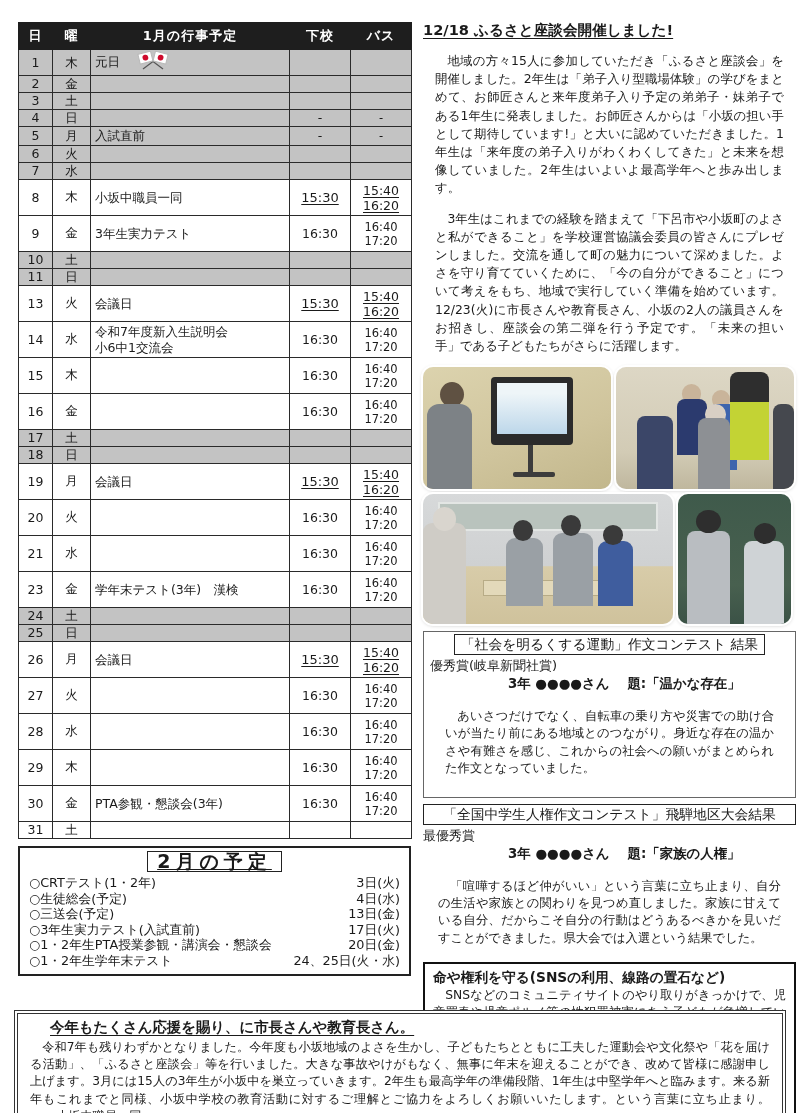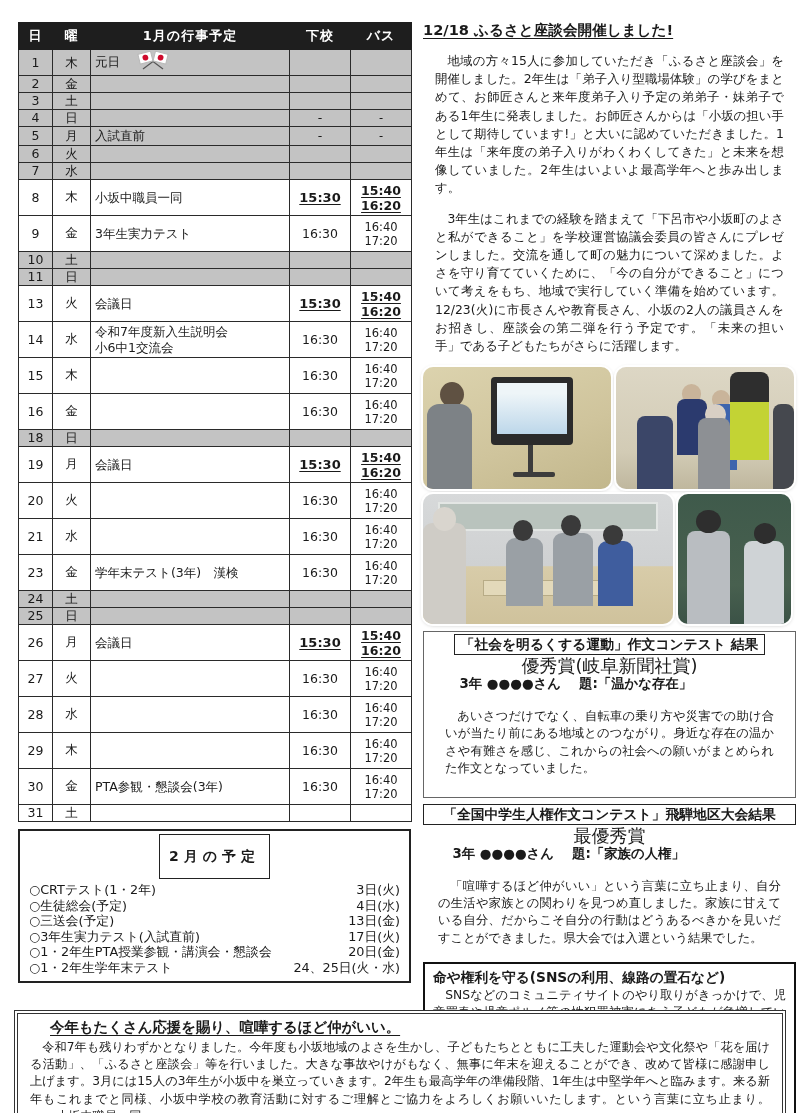--- a/index.html
+++ b/index.html
@@ -20,29 +20,29 @@
   .schedule td {
     border:1.3px solid #2a2a2a; font-size:12.5px; padding:1px 4px;
     vertical-align:middle; background:#fff; overflow:hidden;
   }
   tr.shaded td { background:#c3c3c3; }
   tr.short td { height:17px; line-height:14px; }
   tr.tall  td { height:36px; }
   td.c { text-align:center; }
   .ev-line { display:block; line-height:16px; white-space:nowrap; }
   .bus-line { display:block; font-size:11.5px; line-height:14px; text-align:center; }
-  .hl { font-weight:bold; text-decoration:underline; text-underline-offset:2px; }
+  .hl { font-weight:normal; text-decoration:underline; text-underline-offset:2px; }
   td.time.hl { font-size:13px; }
   .bus-line.hl { font-size:12.5px; line-height:15px; }
   .flags-icon { display:inline-block; margin-left:16px; vertical-align:-4px; }
 
   
   .feb-box { margin-top:7px; border:2px solid #222; padding:3px 9px 6px 9px; background:#fff; }
   .feb-title-row { text-align:center; margin-bottom:3px; }
-  .feb-title { display:inline-block; border:1.5px solid #222; padding:12px 9px; font-weight:bold; font-size:14px; letter-spacing:5px; line-height:19px; }
+  .feb-title { display:inline-block; border:1.5px solid #222; padding:0 9px; font-weight:bold; font-size:19px; letter-spacing:5px; line-height:19px;text-decoration:underline; }
   .feb-item { display:flex; justify-content:space-between; align-items:center; font-size:12.8px; line-height:15.5px; }
   .feb-item .date { white-space:nowrap; }
 
   
   .right-col { position:absolute; left:423px; top:20px; width:373px; }
   .art-title { font-size:14.6px; font-weight:bold; text-decoration:underline; text-underline-offset:3px; line-height:20px; margin:0 0 3px 0; }
   .art-p { font-size:12.4px; line-height:18.2px; text-align:justify; margin:12px; text-indent:1em; }
 
   
   .photos { margin-top:5px; }
@@ -83,24 +83,24 @@
   .ph4 { width:113px; height:130px; background:linear-gradient(#3f5a4b,#48604f 70%,#3b5246 100%); }
   .ph4 .f { position:absolute; border-radius:8px 8px 0 0; background:#b9bdc1; }
   .ph4 .f1 { left:8%; top:28%; width:38%; height:75%; }
   .ph4 .f2 { right:6%; top:36%; width:36%; height:68%; background:#cfd3d6; }
   .ph4 .h { position:absolute; border-radius:50%; background:#2e2e2e; }
   .ph4 .h1 { left:16%; top:12%; width:22%; height:18%; }
   .ph4 .h2 { right:13%; top:22%; width:20%; height:16%; }
 
   
   .contest1 { border:1px solid #666; margin-top:7px; padding:2px 6px 5px 6px; }
-  .boxed-title { display:block; width:fit-content; margin:0 auto 2px auto; border:1.5px solid #222; padding:0 6px; font-weight:bold; font-size:13.8px; line-height:19px; text-align:center; }
+  .boxed-title { display:block; width:fit-content; margin:0 auto 2px auto; border:1.5px solid #222; padding:0 6px; font-weight:normal; font-size:13.8px; line-height:19px; text-align:center; }
   .boxed-title.full { width:100%; }
-  .award { font-size:18px; line-height:17px;text-align:center; }
-  .winner { font-size:13.4px; font-weight:bold; line-height:19px; text-indent:2.2em; }
+  .award { font-size:13px; line-height:17px; }
+  .winner { font-size:13.4px; font-weight:bold; line-height:19px; text-indent:2.2em;text-align:center; }
   .contest-body { font-size:12.3px; line-height:17.2px; text-align:justify; margin:15px; text-indent:1em; }
   .contest2 { margin-top:6px; }
 
   
   .sns-box { border:2.5px solid #111; padding:3px 8px 6px 8px; }
   .sns-title { font-weight:bold; font-size:13.7px; line-height:20px; }
   .sns-body { font-size:12.3px; line-height:17.5px; text-align:justify; margin:0; text-indent:1em; }
 
   
   .greeting { position:absolute; left:14px; top:1010px; width:772px; border:4px double #333; padding:3px 12px 6px 12px; background:#fff; }
@@ -275,20 +275,27 @@
           </tr>
           <tr class="tall">
             <td class="c day">16</td>
             <td class="c wk">金</td>
             <td class="event"></td>
             <td class="c time">16:30</td>
             <td class="c bus">
               <span class="bus-line">16:40</span>
               <span class="bus-line">17:20</span>
             </td>
+          </tr>
+          <tr class="shaded short">
+            <td class="c day">17</td>
+            <td class="c wk">土</td>
+            <td class="event"></td>
+            <td class="c time"></td>
+            <td class="c bus"></td>
           </tr>
           <tr class="shaded short">
             <td class="c day">18</td>
             <td class="c wk">日</td>
             <td class="event"></td>
             <td class="c time"></td>
             <td class="c bus"></td>
           </tr>
           <tr class="tall">
             <td class="c day">19</td>
@@ -511,20 +518,20 @@
       <p class="contest-body">「喧嘩するほど仲がいい」という言葉に立ち止まり、自分の生活や家族との関わりを見つめ直しました。家族に甘えている自分、だからこそ自分の行動はどうあるべきかを見いだすことができました。県大会では入選という結果でした。</p>
     </div>
 
     <div class="sns-box">
       <div class="sns-title">命や権利を守る(SNSの利用、線路の置石など)</div>
       <p class="sns-body">SNSなどのコミュニティサイトのやり取りがきっかけで、児童買春や児童ポルノ等の性犯罪被害にあう子どもが急増しています。半数以上は比較的自由に活用する高校生ですが、中学生も4割近くを占めています。また、線路上に置石がされ、大きな事件になった例があります。大事故になること、犯罪行為となってしまうこと、多額の損害賠償が発生するなど、知らないことがまだまだある子どもたちの命や権利を守るためにも冬休みを含めて、ご家庭での見届けやご指導をお願いいたします。</p>
     </div>
   </div>
 
   <div class="greeting">
-    <div class="greet-title">今年もたくさん応援を賜り、喧嘩するほど仲がいい。</div>
+    <div class="greet-title">今年もたくさん応援を賜り、に市長さんや教育長さん。</div>
     <p class="greet-body">
       <span>令和7年も残りわずかとなりました。今年度も小坂地域のよさを生かし、子どもたちとともに工夫した運動会や文化祭や「花を届ける活動」、「ふるさと座談会」等を行いました。大きな事故やけがもなく、無事に年末を迎えることができ、改めて皆様に感謝申し上げます。3月には15人の3年生が小坂中を巣立っていきます。2年生も最高学年の準備段階、1年生は中堅学年へと臨みます。来る新年もこれまでと同様、小坂中学校の教育活動に対するご理解とご協力をよろしくお願いいたします。という言葉に立ち止まり。</span>
       <span class="greet-sign">小坂中職員一同</span>
     </p>
   </div>
 
 </div>
 
 </body></html>

